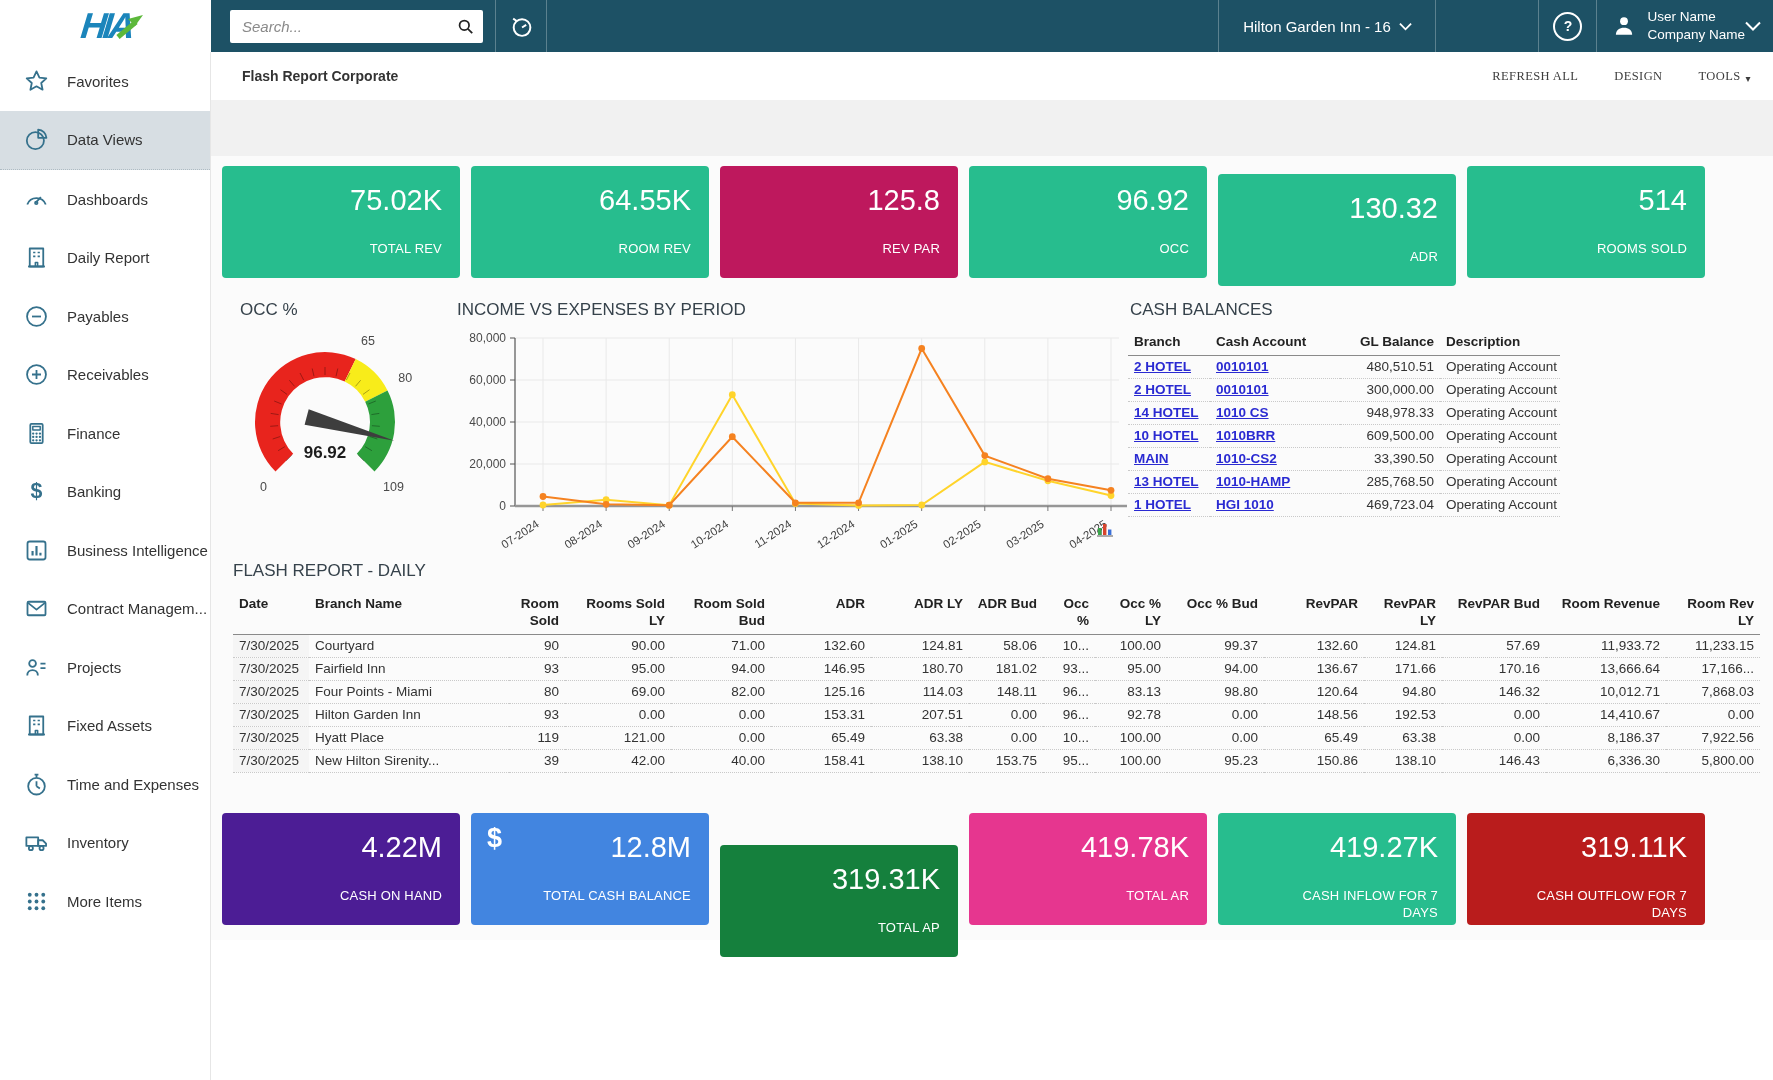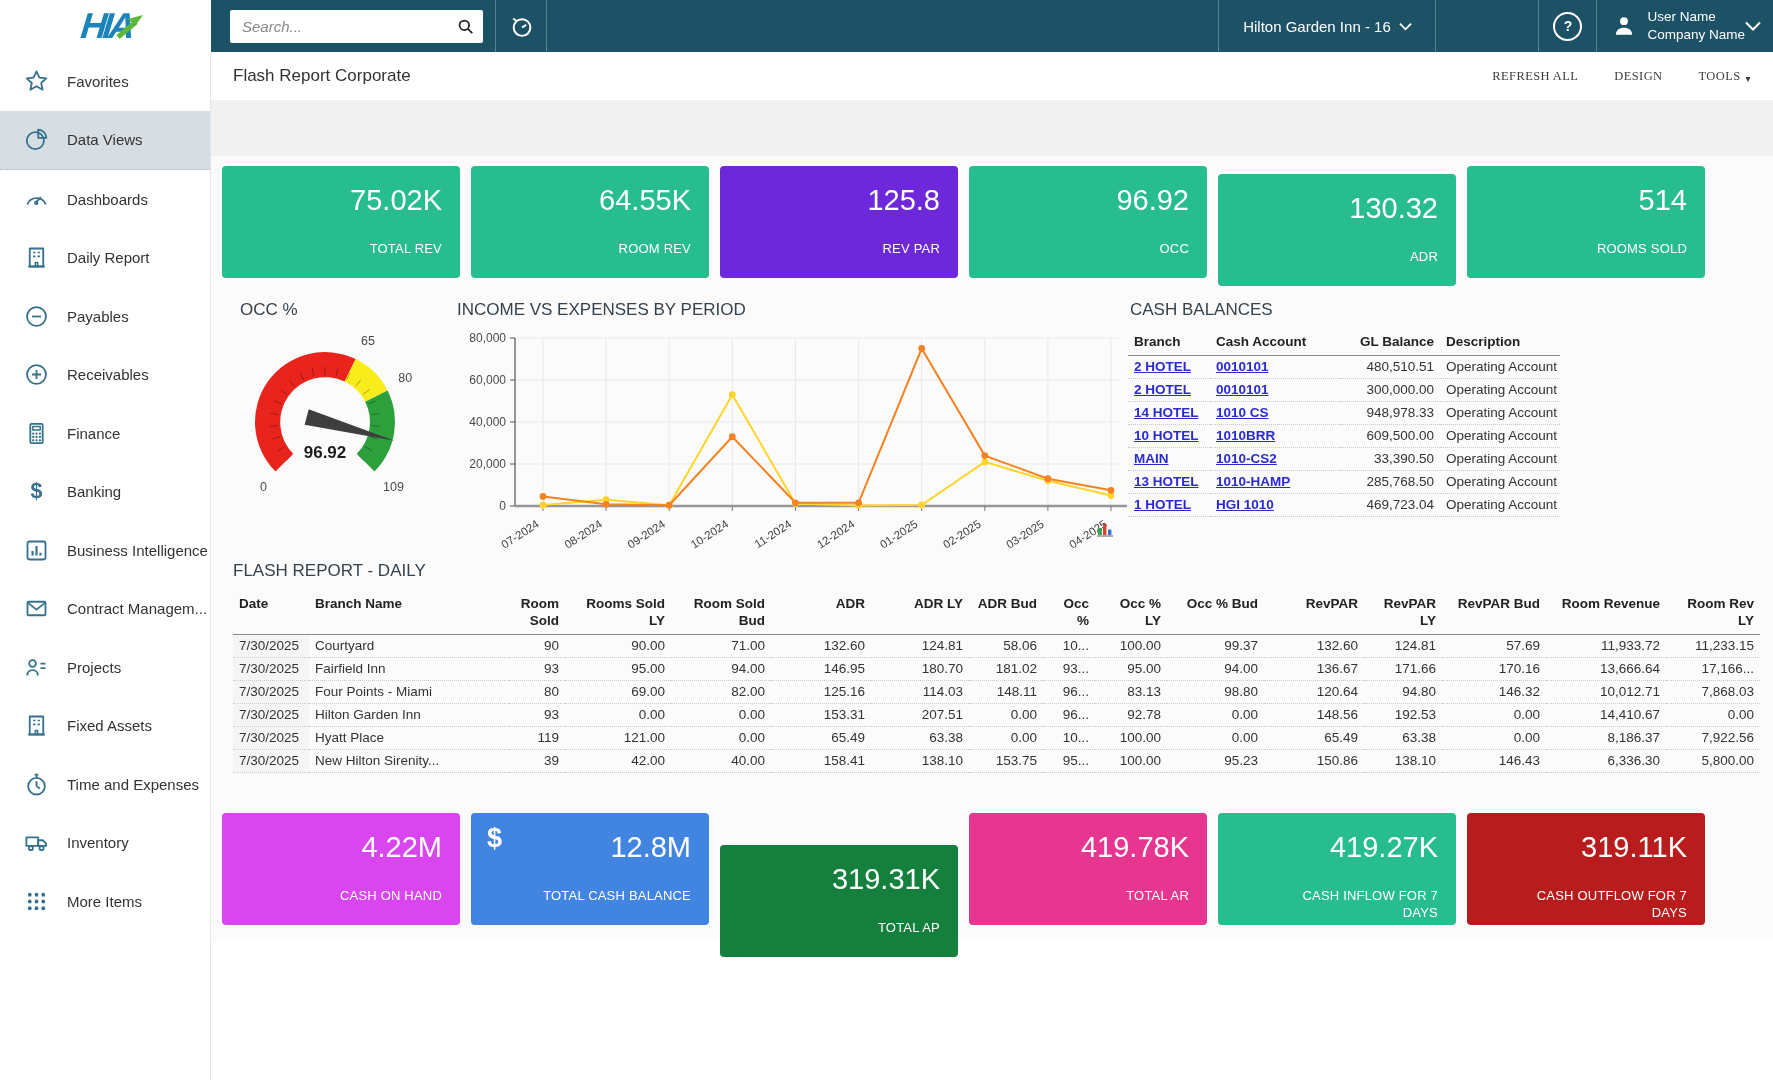--- a/index.html
+++ b/index.html
@@ -28,21 +28,21 @@
   .help-btn { width:57px; height:52px; display:flex; align-items:center; justify-content:center; cursor:pointer; }
   .help-circle { width:25px; height:25px; border:2px solid #fff; border-radius:50%; color:#fff;
                  font-size:14px; font-weight:bold; display:flex; align-items:center; justify-content:center; }
   .userbox { display:flex; align-items:center; gap:10px; margin-left:14px; color:#fff; cursor:pointer; }
   .userbox .lines { font-size:13.5px; line-height:1.35; }
   .top-caret { margin-left:auto; margin-right:12px; cursor:pointer; display:flex; align-items:center; }
 
   
   .titlebar { position:absolute; left:211px; top:52px; width:1562px; height:48px; background:#fff;
               display:flex; align-items:center; z-index:2; }
-  .page-title { font-size:17px; color:#333; margin-left:22px; font-weight:400; }
+  .page-title { font-size:14px; color:#333; margin-left:31px; font-weight:700; }
   .actions { margin-left:auto; margin-right:22px; display:flex; gap:36px; align-items:center; }
   .action { font-size:12.5px; color:#3d3d3d; letter-spacing:0.4px; cursor:pointer; display:flex; gap:5px; align-items:flex-end;font-family:Liberation Serif, serif;}
   .caret-small { font-size:10px; color:#3d3d3d; }
 
   
   .sidebar { position:absolute; left:0; top:52px; width:211px; height:1028px; background:#fff;
              border-right:1px solid #e6e6e6; box-sizing:border-box; z-index:2; }
   .side-item { height:58.5px; display:flex; align-items:center; padding-left:22px; cursor:pointer; }
   .side-item .s-icon { width:28px; height:28px; flex:0 0 28px; display:flex; align-items:center; justify-content:center; }
   .side-item .s-lbl { margin-left:17px; font-size:15px; color:#333; white-space:nowrap; }
@@ -319,21 +319,21 @@
 
     <div class="cards top" id="top-cards">
         <div class="card" style="background: rgb(39, 189, 142);">
           <div class="val">75.02K</div>
           <div class="lab">TOTAL REV</div>
         </div>
         <div class="card" style="background: rgb(39, 189, 142);">
           <div class="val">64.55K</div>
           <div class="lab">ROOM REV</div>
         </div>
-        <div class="card" style="background: #6d28d9;">
+        <div class="card" style="background: #be185d;">
           <div class="val">125.8</div>
           <div class="lab">REV PAR</div>
         </div>
         <div class="card" style="background: rgb(39, 189, 142);">
           <div class="val">96.92</div>
           <div class="lab">OCC</div>
         </div>
         <div class="card" style="background: rgb(39, 189, 142); margin-top: 8px;">
           <div class="val">130.32</div>
           <div class="lab">ADR</div>
@@ -669,21 +669,21 @@
               <td>138.10</td>
               <td>146.43</td>
               <td>6,336.30</td>
               <td>5,800.00</td>
             </tr>
           </tbody>
         </table>
     </div>
 
     <div class="cards bottom" id="bottom-cards">
-        <div class="card" style="background: #d946ef;">
+        <div class="card" style="background: #4c1d95;">
           <div class="val">4.22M</div>
           <div class="lab">CASH ON HAND</div>
         </div>
         <div class="card" style="background: rgb(66, 133, 224);">
           <span class="card-icon">$</span>
           <div class="val">12.8M</div>
           <div class="lab">TOTAL CASH BALANCE</div>
         </div>
         <div class="card" style="background: #15803d; margin-top: 32px;">
           <div class="val">319.31K</div>

